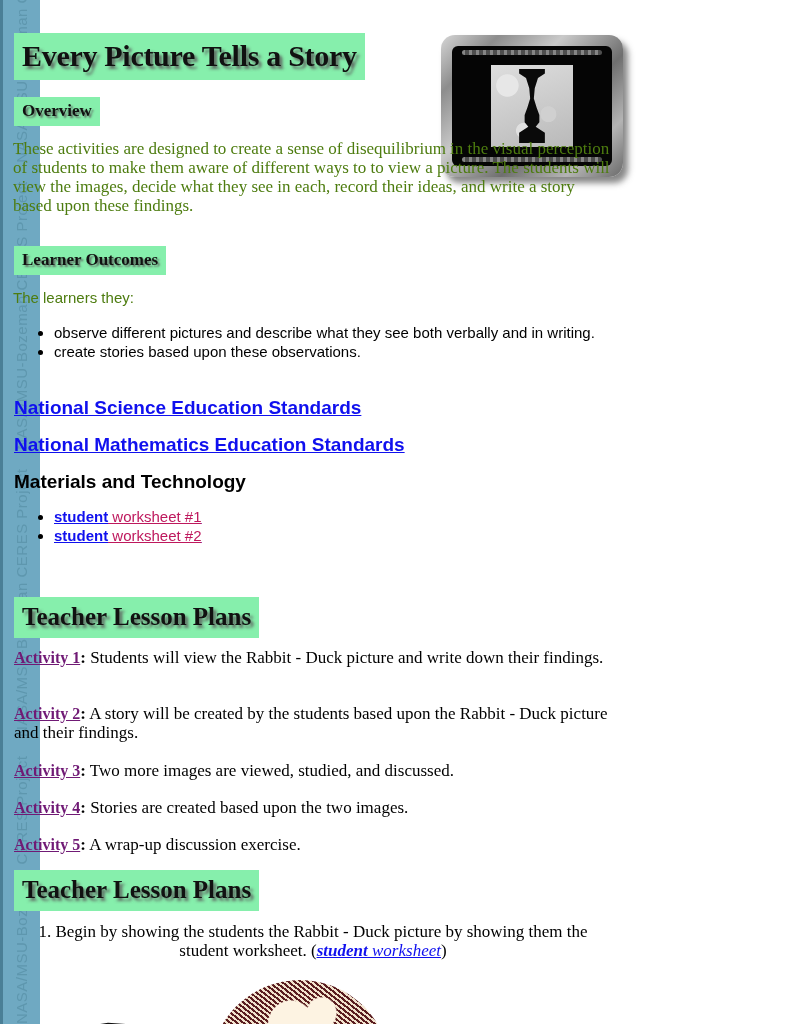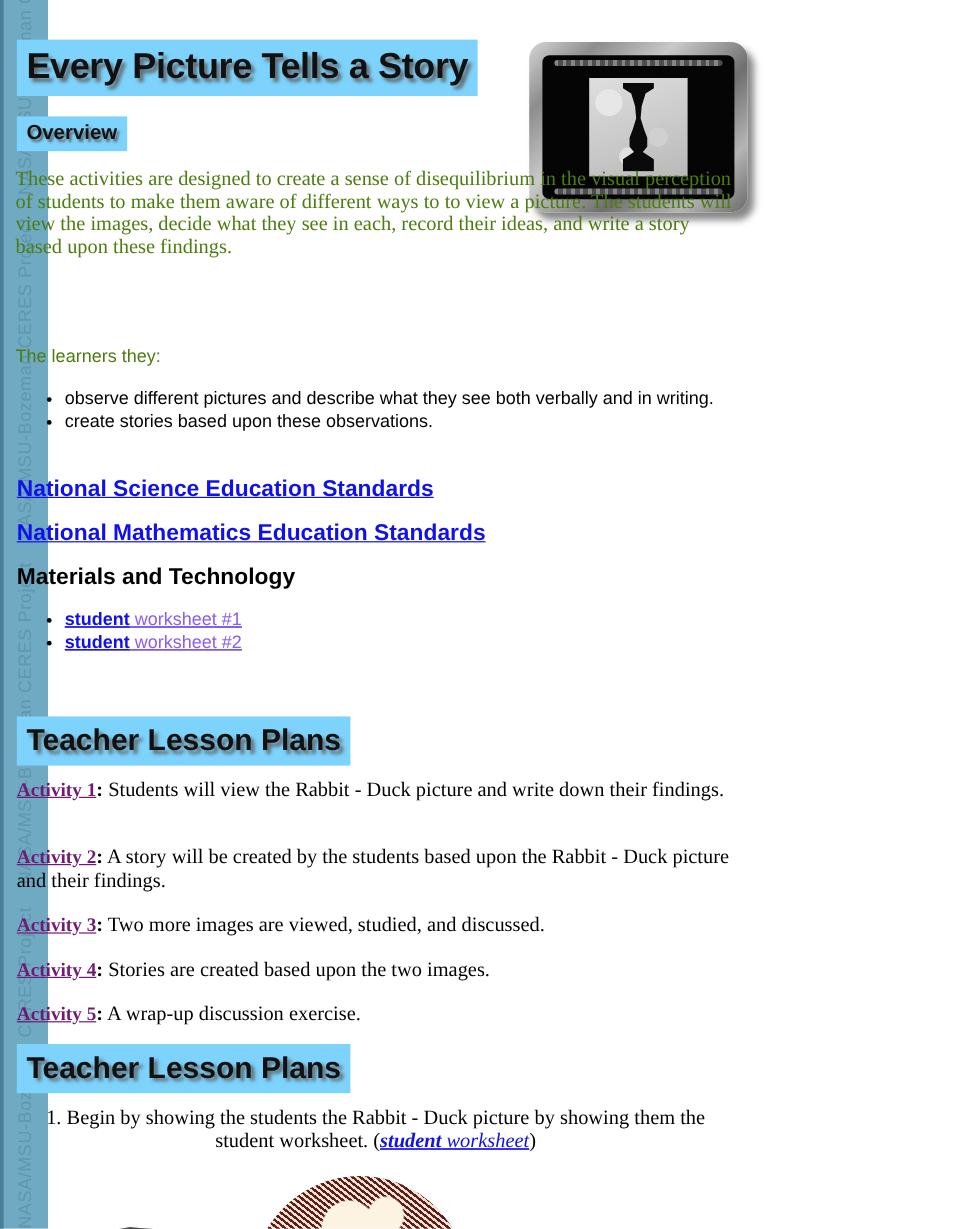--- a/index.html
+++ b/index.html
@@ -60,23 +60,23 @@
   #content {
     position: absolute;
     left: 0; top: 0;
     width: 800px;
     height: 1024px;
     z-index: 2;
   }
 
   .shadowbox {
     display: inline-block;
-    background: #7dd3fc;
+    background: #86efac;
     padding: 1px 8px 2px 8px;
-    font-family: Liberation Sans, sans-serif;
+    font-family: Liberation Serif, serif;
     font-weight: bold;
     color: #111111;
     text-shadow: 3px 3px 3px rgba(90,90,90,0.85);
   }
 
   #page-title {
     position: absolute;
     left: 14px;
     top: 33px;
     font-size: 30px;
@@ -210,21 +210,21 @@
     position: absolute;
     left: 14px; top: 470px;
     font-family: "Liberation Sans", "DejaVu Sans", sans-serif;
     font-weight: bold;
     font-size: 19px;
     line-height: 24px;
     color: #000;
   }
 
   .mat-strong { font-weight: bold; color:#1010ee; text-decoration: underline; }
-  .mat-rest   { color:#8b5cf6; text-decoration: underline; font-weight: normal; }
+  .mat-rest   { color:#be185d; text-decoration: underline; font-weight: normal; }
 
   .activity {
     position: absolute;
     left: 14px;
     font-family: "Liberation Serif", "DejaVu Serif", serif;
     font-size: 17px;
     line-height: 19px;
     width: 612px;
   }
   .activity .alink {
@@ -301,20 +301,21 @@
       <div id="illus-rivets2"></div>
       <div id="vase-panel">
         <div id="vase-shape"></div>
       </div>
     </div>
   </div>
 
   <div id="h-overview" class="shadowbox h2box">Overview</div>
   <div id="p-overview" class="para">These activities are designed to create a sense of disequilibrium in the visual perception of students to make them aware of different ways to to view a picture.  The students will view the images, decide what they see in each, record their ideas, and write a story based upon these findings.</div>
 
+  <div id="h-outcomes" class="shadowbox h2box">Learner Outcomes</div>
   <div id="p-learners" class="para">The learners they:</div>
 
   <ul id="ul-outcomes" class="bullets">
     <li>observe different pictures and describe what they see both verbally and in writing.</li>
     <li>create stories based upon these observations.</li>
   </ul>
 
   <a href="#" id="l-nses" class="biglink">National Science Education Standards</a>
   <a href="#" id="l-nmes" class="biglink">National Mathematics Education Standards</a>
 

